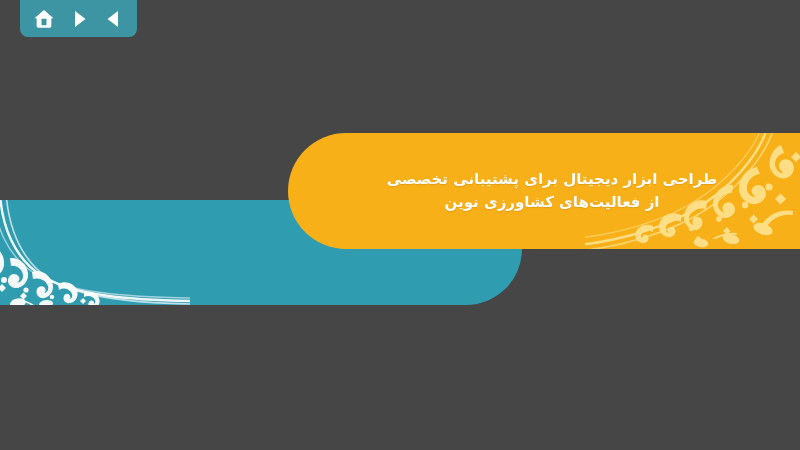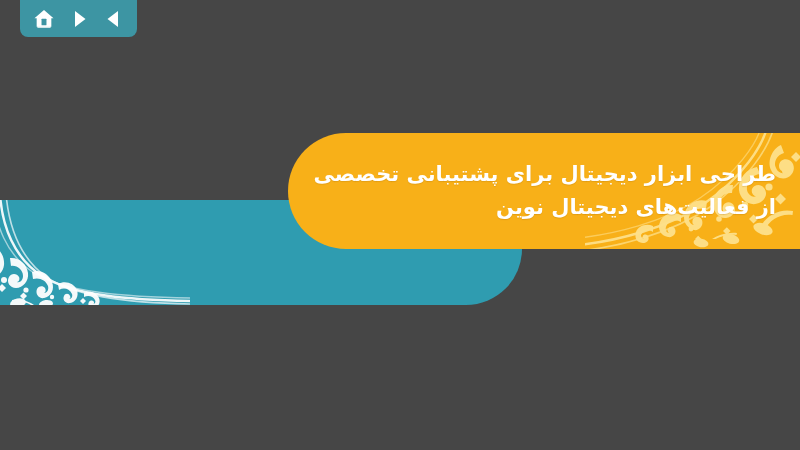--- a/index.html
+++ b/index.html
@@ -86,23 +86,23 @@
     width: 215px;
     height: 116px;
     pointer-events: none;
   }
   .banner-text {
     position: absolute;
     right: 24px;
     left: 40px;
     top: 50%;
     transform: translateY(-50%);
-    text-align: right;
+    text-align: center;
     color: #ffffff;
-    font-size: 21px;
+    font-size: 15px;
     line-height: 1.55;
     font-weight: 600;
     direction: rtl;
     z-index: 5;
     text-shadow: 0 1px 1px rgba(150,95,0,.20);
   }
   .banner-line { display: block; white-space: nowrap; }
 </style>
 </head>
 <body>
@@ -189,17 +189,17 @@
         <path d="M208,78 c-15,-3 -29,6 -34,19 l5.5,0 c5,-10 16,-17 28,-15 Z"></path>
         <path d="M152,100 c-11,-1 -20,3 -25,6 l3.5,0 c6,-3 14,-5 21,-4 Z"></path>
         <ellipse cx="178" cy="96" rx="10" ry="5.5" transform="rotate(20 178 96)"></ellipse>
         <ellipse cx="146" cy="106" rx="8.5" ry="4.8" transform="rotate(14 146 106)"></ellipse>
         <ellipse cx="116" cy="110" rx="7.5" ry="4.2" transform="rotate(9 116 110)"></ellipse>
       </g>
     </svg>
 
     <div class="banner-text">
       <span class="banner-line">طراحی ابزار دیجیتال برای پشتیبانی تخصصی</span>
-      <span class="banner-line">از فعالیت‌های دیجیتال نوین</span>
+      <span class="banner-line">از فعالیت‌های کشاورزی نوین</span>
     </div>
   </div>
 
 </div>
 
 </body></html>

